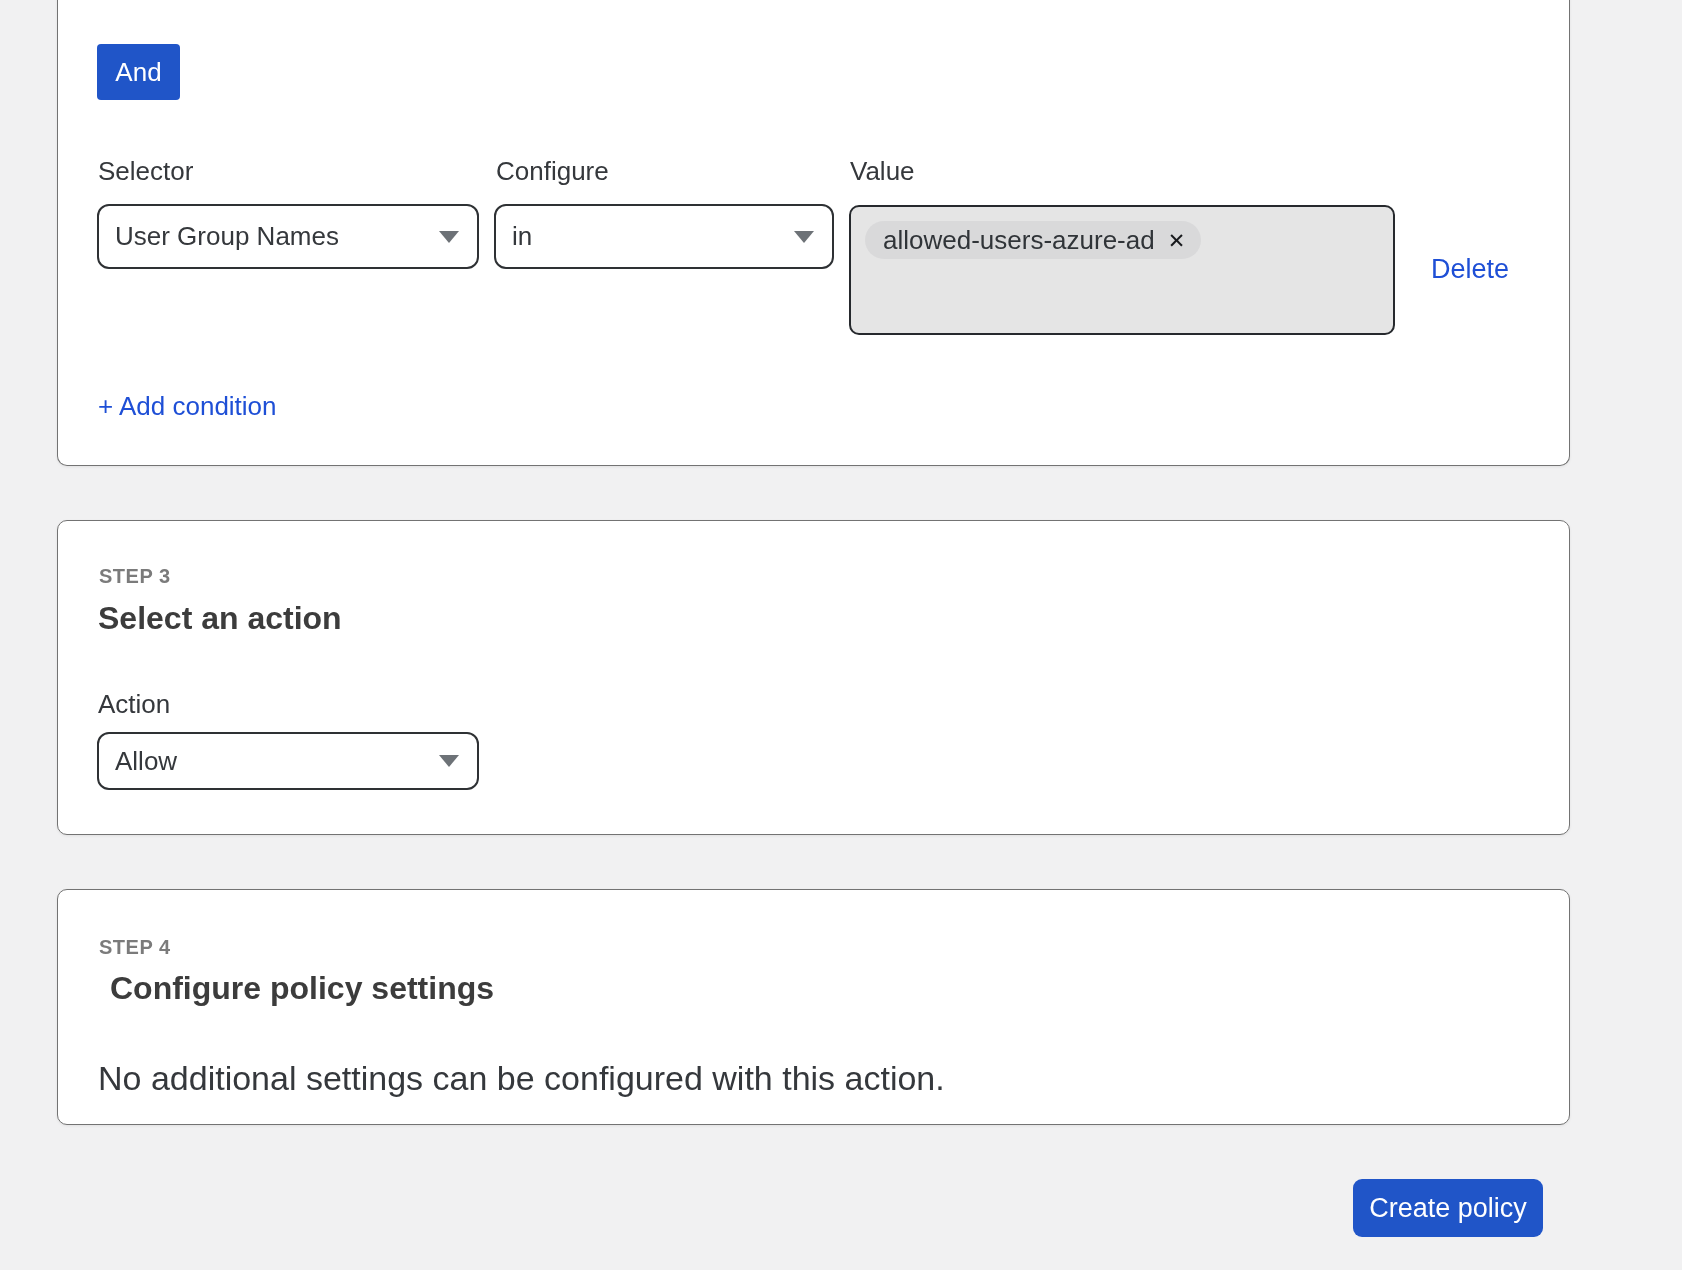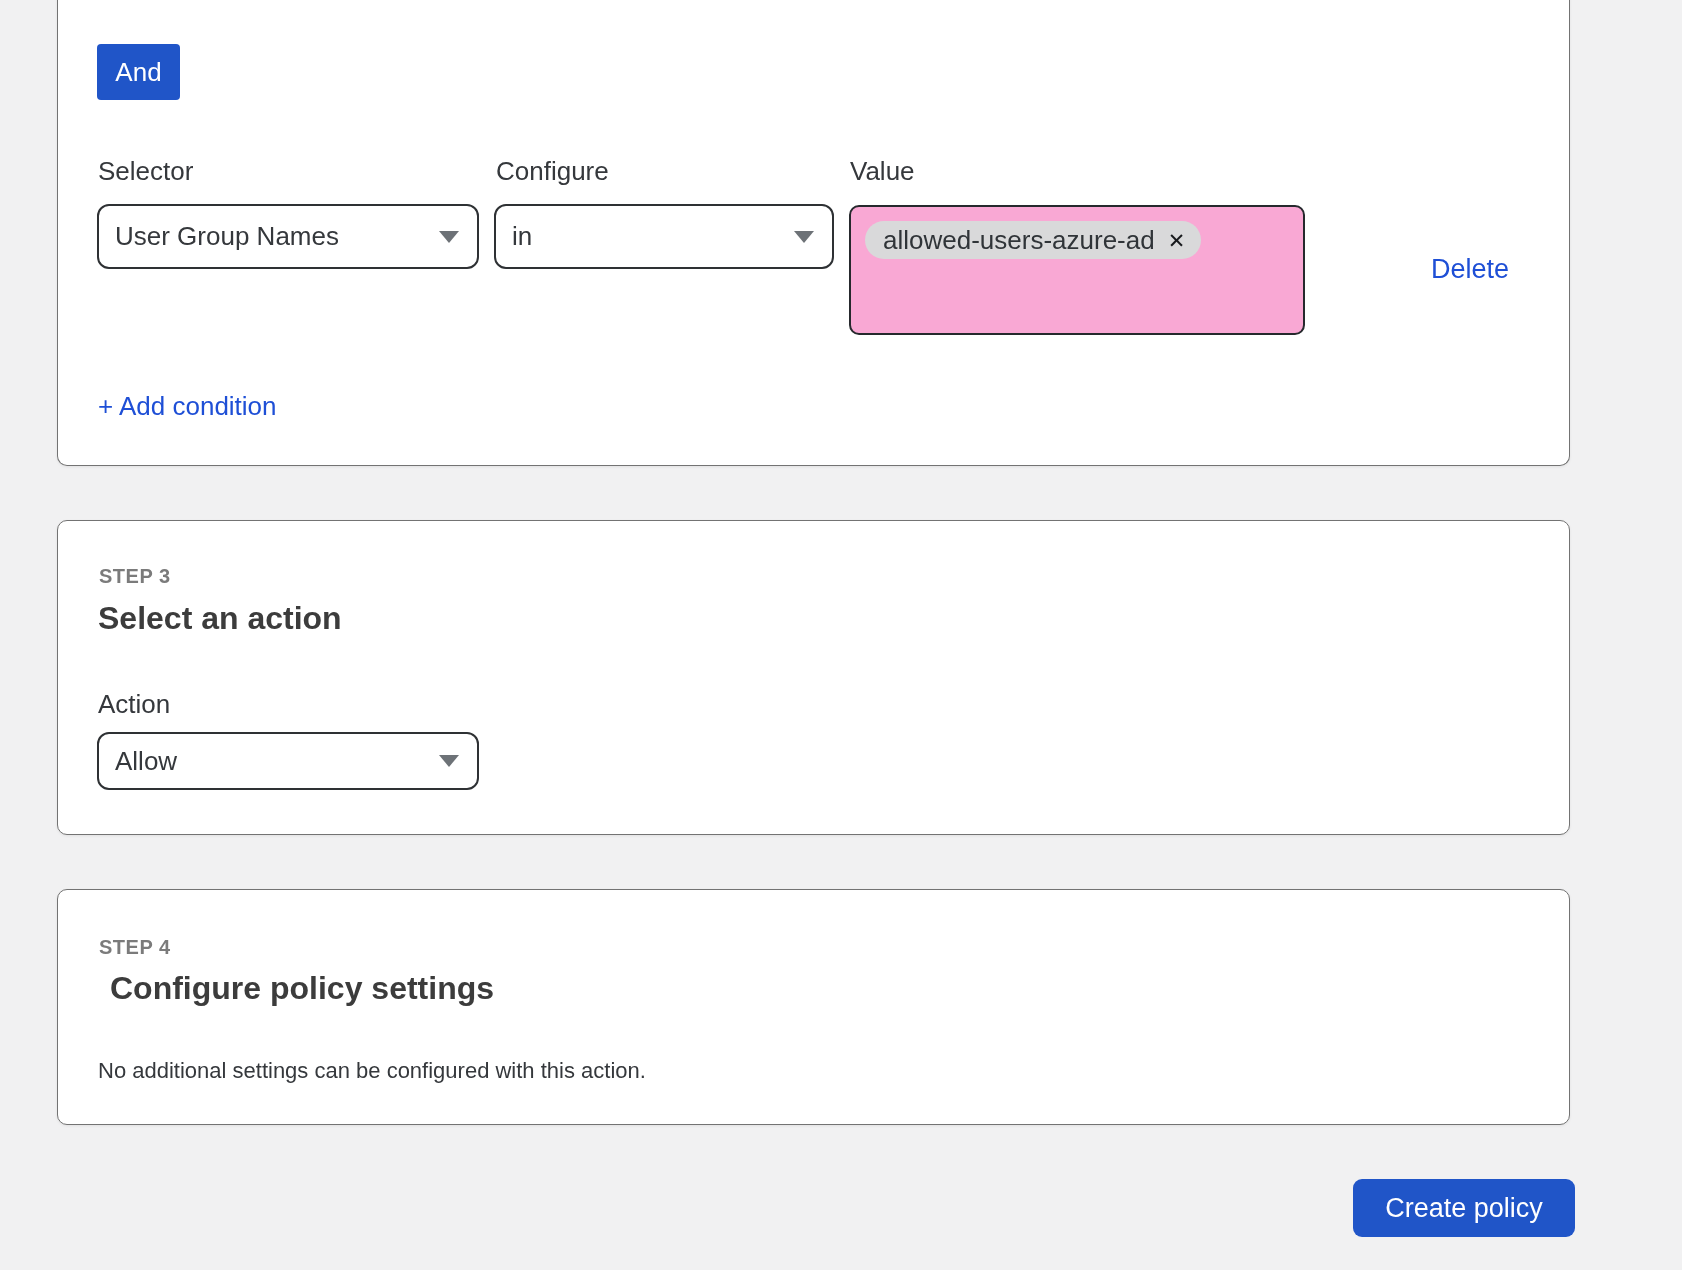--- a/index.html
+++ b/index.html
@@ -42,21 +42,21 @@
     color:#ffffff;
     border:none;
     border-radius:4px;
     font-family:inherit;
     font-size:26px;
     display:flex;align-items:center;justify-content:center;
     cursor:pointer;
     padding:0;
   }
   #and-button{left:39px;top:88px;width:83px;height:56px;}
-  #create-policy-button{left:1353px;top:1179px;width:222px;height:58px;font-size:27px;border-radius:9px;}
+  #create-policy-button{left:1353px;top:1179px;width:190px;height:58px;font-size:27px;border-radius:9px;}
 
   .field-label{
     position:absolute;
     font-size:26px;
     color:var(--ink);
     line-height:1;
   }
   .select{
     position:absolute;
     height:65px;
@@ -78,24 +78,24 @@
     flex:0 0 auto;
     margin-left:12px;
   }
   #selector-dropdown{left:39px;top:248px;width:382px;}
   #operator-dropdown{left:436px;top:248px;width:340px;}
   #action-dropdown{left:39px;top:211px;width:382px;height:58px;}
 
   #value-multiselect{
     position:absolute;
     left:791px;top:249px;
-    width:456px;height:130px;
+    width:546px;height:130px;
     border:2px solid #26292d;
     border-radius:10px;
-    background:#f9a8d4;
+    background:#e5e5e5;
     box-sizing:border-box;
     padding:14px;
     cursor:text;
   }
   .tag-pill{
     display:inline-flex;align-items:center;
     height:38px;
     background:var(--pill-bg);
     border-radius:19px;
     padding:0 16px 0 18px;
@@ -141,21 +141,21 @@
     margin:0;
   }
   #step3-label{top:45px;}
   #step3-title{top:81px;}
   #action-label{left:40px;top:170px;}
   #step4-label{top:47px;}
   #step4-title{top:82px;margin-left:12px;}
   #step4-body{
     position:absolute;
     left:40px;top:168px;
-    font-size:22px;
+    font-size:34px;
     color:var(--ink);
     line-height:1.2;
   }
 </style>
 </head>
 <body>
 
 <section class="card" id="condition-card">
 
   <button class="btn-primary" id="and-button">And</button>

